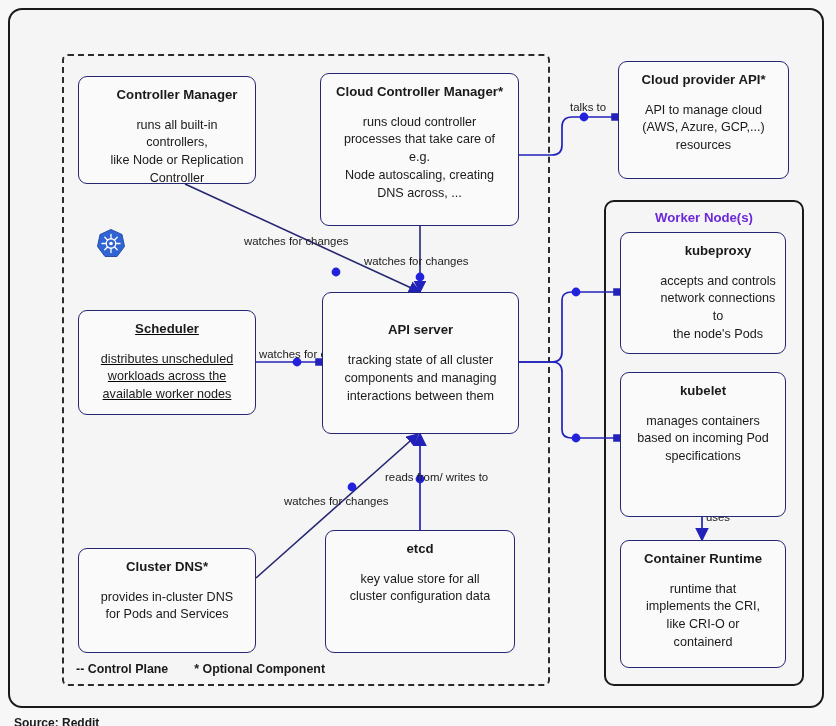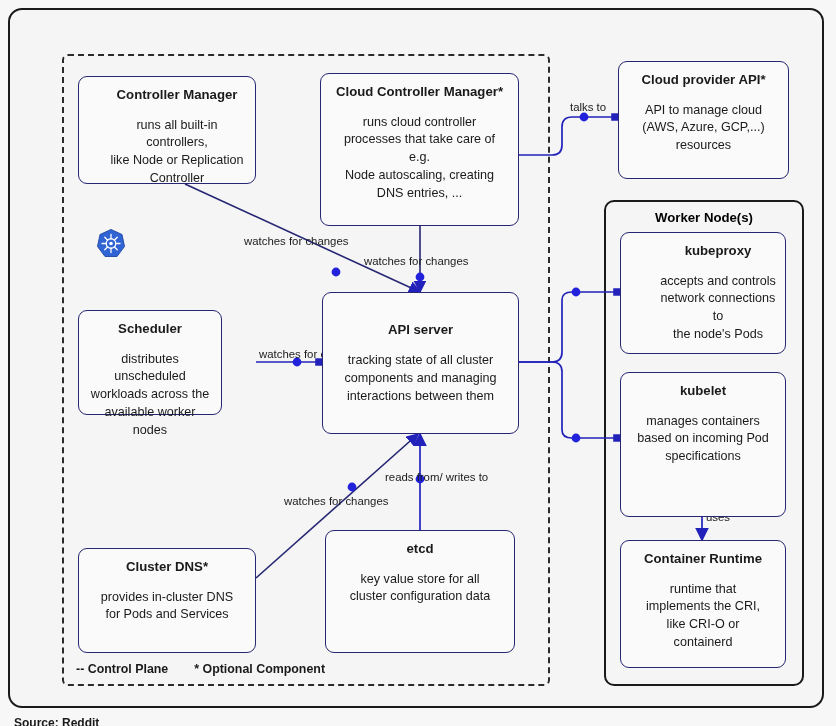--- a/index.html
+++ b/index.html
@@ -16,21 +16,21 @@
     border:2px solid #1a1a1a;border-radius:10px;background:#f5f5f5;box-sizing:border-box;}
 
   .node-box{position:absolute;box-sizing:border-box;border:1.6px solid #262673;
     border-radius:9px;background:#fafafa;text-align:center;
     display:flex;flex-direction:column;align-items:center;justify-content:flex-start;
     padding:10px 8px 8px;z-index:6;}
   .node-title{font-weight:bold;font-size:13.2px;color:#1a1a1a;line-height:1.25;}
   .node-desc{font-size:12.6px;color:#1a1a1a;line-height:1.42;margin-top:13px;}
   .node-desc .ln{display:block;}
 
-  .group-label{position:absolute;font-weight:bold;font-size:13.2px;color:#000000;
+  .group-label{position:absolute;font-weight:bold;font-size:13.2px;color:#6d28d9;
     text-align:center;z-index:6;}
 
   svg.wires{position:absolute;left:0;top:0;width:836px;height:726px;z-index:2;}
   .wire{stroke:#2222bb;stroke-width:1.7;fill:none;}
   .wire-dark{stroke:#262673;stroke-width:1.6;fill:none;}
   .dot{fill:#2222dd;}
   .arrow{fill:#2222bb;}
 
   .edge-label{position:absolute;font-size:11.4px;color:#1a1a1a;line-height:1.3;
     text-align:center;z-index:5;white-space:nowrap;}
@@ -113,36 +113,36 @@
     </div>
   </div>
 
   <div class="node-box" style="left:320px;top:73px;width:199px;height:153px;">
     <div class="node-title">Cloud Controller Manager*</div>
     <div class="node-desc">
       <span class="ln">runs cloud controller</span>
       <span class="ln">processes that take care of</span>
       <span class="ln">e.g.</span>
       <span class="ln">Node autoscaling, creating</span>
-      <span class="ln">DNS entries, ...</span>
+      <span class="ln">DNS across, ...</span>
     </div>
   </div>
 
   <div class="node-box" style="left:618px;top:61px;width:171px;height:118px;">
     <div class="node-title">Cloud provider API*</div>
     <div class="node-desc">
       <span class="ln">API to manage cloud</span>
       <span class="ln">(AWS, Azure, GCP,...)</span>
       <span class="ln">resources</span>
     </div>
   </div>
 
   <div class="group-label" style="left:604px;top:210px;width:200px;">Worker Node(s)</div>
 
-  <div class="node-box" style="left:78px;top:310px;width:144px;height:105px;">
+  <div class="node-box" style="left:78px;top:310px;width:178px;height:105px;text-decoration:underline;">
     <div class="node-title">Scheduler</div>
     <div class="node-desc">
       <span class="ln">distributes unscheduled</span>
       <span class="ln">workloads across the</span>
       <span class="ln">available worker nodes</span>
     </div>
   </div>
 
   <div class="node-box" style="left:322px;top:292px;width:197px;height:142px;justify-content:center;">
     <div class="node-title">API server</div>

